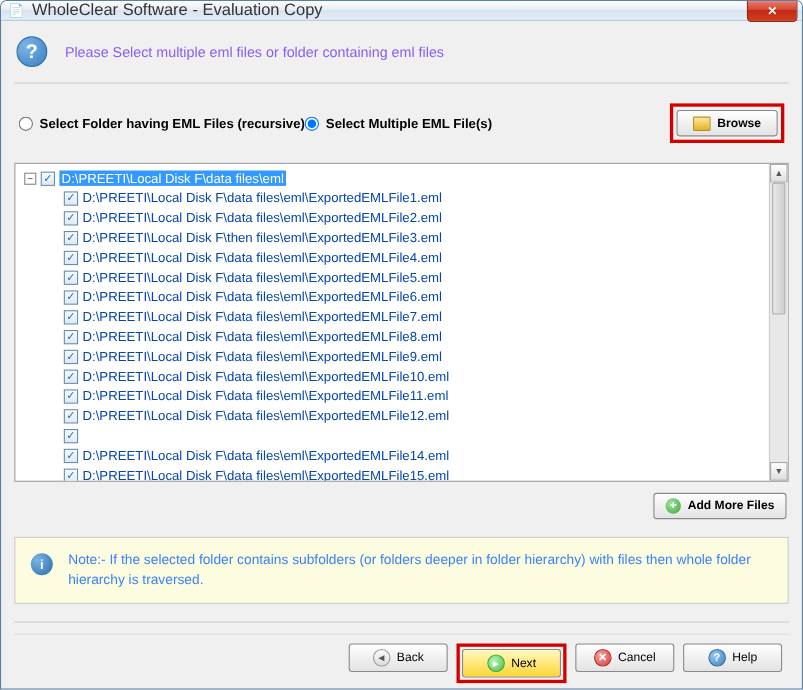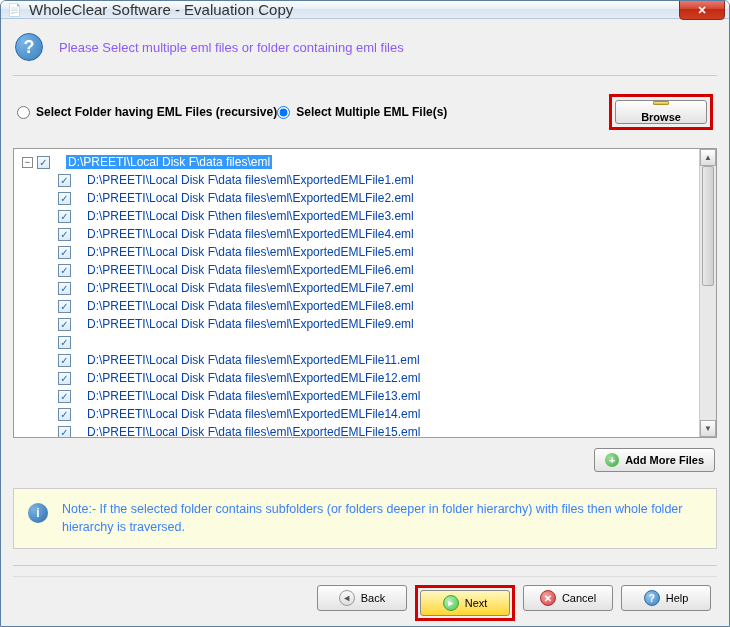--- a/index.html
+++ b/index.html
@@ -17,35 +17,35 @@
 .header-row { display: flex; align-items: center; gap: 16px; padding: 4px 2px; }
 .help-icon { width: 28px; height: 28px; border-radius: 50%; background: radial-gradient(circle at 30% 30%, #7ab5e6, #3a7fbf); display: flex; align-items: center; justify-content: center; color: #fff; font-weight: bold; font-size: 18px; border: 1px solid #2a6aa8; }
 .header-text { font-size: 13px; color: #8b5cf6; text-align: right; }
 
 .divider { height: 1px; background: #ccc; }
 
 .option-row { display: flex; align-items: center; padding: 8px 4px; }
 .radio-group { display: flex; align-items: center; gap: 6px; font-size: 12px; font-weight: bold; color: #000; }
 .radio-group input { cursor: pointer; }
 .browse-box { margin-left: auto; border: 3px solid #d30000; padding: 3px; }
-.browse-btn { width: 92px; height: 24px; background: linear-gradient(to bottom, #fefefe, #e3e3e3); border: 1px solid #8a8a8a; border-radius: 3px; display: flex; align-items: center; justify-content: center; gap: 6px; font-size: 11px; font-weight: bold; cursor: pointer; flex-direction: column; }
+.browse-btn { width: 92px; height: 24px; background: linear-gradient(to bottom, #fefefe, #e3e3e3); border: 1px solid #8a8a8a; border-radius: 3px; display: flex; align-items: center; justify-content: center; gap: 6px; font-size: 11px; font-weight: bold; cursor: pointer; }
 .folder-icon { width: 16px; height: 13px; background: linear-gradient(to bottom, #f9e79f, #e6b422); border-radius: 1px; border: 1px solid #b8911a; position: relative; }
 
 .tree-panel { border: 1px solid #9c9c9c; background: #fff; height: 290px; position: relative; display: flex; }
 .tree-content { flex: 1; overflow: hidden; padding: 4px 2px; font-size: 12px; }
 .scrollbar { width: 17px; background: #f0f0f0; border-left: 1px solid #ccc; display: flex; flex-direction: column; }
 .scroll-btn { height: 17px; background: linear-gradient(to bottom, #fefefe, #dedede); border: 1px solid #aaa; display: flex; align-items: center; justify-content: center; font-size: 8px; color: #555; cursor: pointer; }
 .scroll-track { flex: 1; background: #e8e8e8; position: relative; }
 .scroll-thumb { position: absolute; top: 0; left: 2px; right: 2px; height: 120px; background: linear-gradient(to right, #e8e8e8, #cfcfcf); border: 1px solid #aaa; border-radius: 2px; cursor: pointer; }
 
 .tree-root { display: flex; align-items: center; gap: 2px; padding-left: 6px; height: 18px; }
 .tree-item { display: flex; align-items: center; gap: 2px; padding-left: 42px; height: 18px; }
 .expander { width: 11px; height: 11px; border: 1px solid #888; background: #fff; display: inline-flex; align-items: center; justify-content: center; font-size: 9px; line-height: 1; color: #333; cursor: pointer; margin-right: 2px; }
 .chk { width: 13px; height: 13px; border: 1px solid #6a8caa; background: linear-gradient(to bottom, #f5faff, #dceaf7); display: inline-flex; align-items: center; justify-content: center; font-size: 10px; color: #2a6aa8; cursor: pointer; margin-right: 2px; }
-.tree-label { color: #0645ad; cursor: default; margin-left: 12px; }
+.tree-label { color: #0645ad; cursor: default; }
 .tree-root .tree-label { background: #3399ff; color: #fff; padding: 0 2px; }
 
 .add-row { display: flex; justify-content: flex-end; padding-right: 2px; }
 .add-btn { height: 24px; padding: 0 10px; background: linear-gradient(to bottom, #fefefe, #e3e3e3); border: 1px solid #8a8a8a; border-radius: 3px; display: flex; align-items: center; gap: 6px; font-size: 11px; font-weight: bold; cursor: pointer; }
 .plus-icon { width: 14px; height: 14px; border-radius: 50%; background: radial-gradient(circle at 35% 35%, #9fe09f, #3aa83a); display: flex; align-items: center; justify-content: center; color: #fff; font-size: 11px; font-weight: bold; }
 
 .note-box { background: #fcfce1; border: 1px solid #ccc; padding: 12px 14px; display: flex; gap: 14px; align-items: flex-start; margin: 6px 0; }
 .info-icon { width: 20px; height: 20px; border-radius: 50%; background: radial-gradient(circle at 30% 30%, #7ab5e6, #2a6aa8); color: #fff; display: flex; align-items: center; justify-content: center; font-size: 12px; font-weight: bold; flex-shrink: 0; margin-top: 2px; }
 .note-text { font-size: 12.5px; color: #3b82f6; line-height: 1.4; }
 
@@ -136,32 +136,32 @@
             <div class="tree-item">
               <span class="chk">✓</span>
               <span class="tree-label">D:\PREETI\Local Disk F\data files\eml\ExportedEMLFile8.eml</span>
             </div>
             <div class="tree-item">
               <span class="chk">✓</span>
               <span class="tree-label">D:\PREETI\Local Disk F\data files\eml\ExportedEMLFile9.eml</span>
             </div>
             <div class="tree-item">
               <span class="chk">✓</span>
+              <span class="tree-label">D:\PREETI\Local Disk F\data files\eml\ExportedEMLFile10.eml</span>
             </div>
             <div class="tree-item">
               <span class="chk">✓</span>
               <span class="tree-label">D:\PREETI\Local Disk F\data files\eml\ExportedEMLFile11.eml</span>
             </div>
             <div class="tree-item">
               <span class="chk">✓</span>
               <span class="tree-label">D:\PREETI\Local Disk F\data files\eml\ExportedEMLFile12.eml</span>
             </div>
             <div class="tree-item">
               <span class="chk">✓</span>
-              <span class="tree-label">D:\PREETI\Local Disk F\data files\eml\ExportedEMLFile13.eml</span>
             </div>
             <div class="tree-item">
               <span class="chk">✓</span>
               <span class="tree-label">D:\PREETI\Local Disk F\data files\eml\ExportedEMLFile14.eml</span>
             </div>
             <div class="tree-item">
               <span class="chk">✓</span>
               <span class="tree-label">D:\PREETI\Local Disk F\data files\eml\ExportedEMLFile15.eml</span>
             </div>
           </div>

